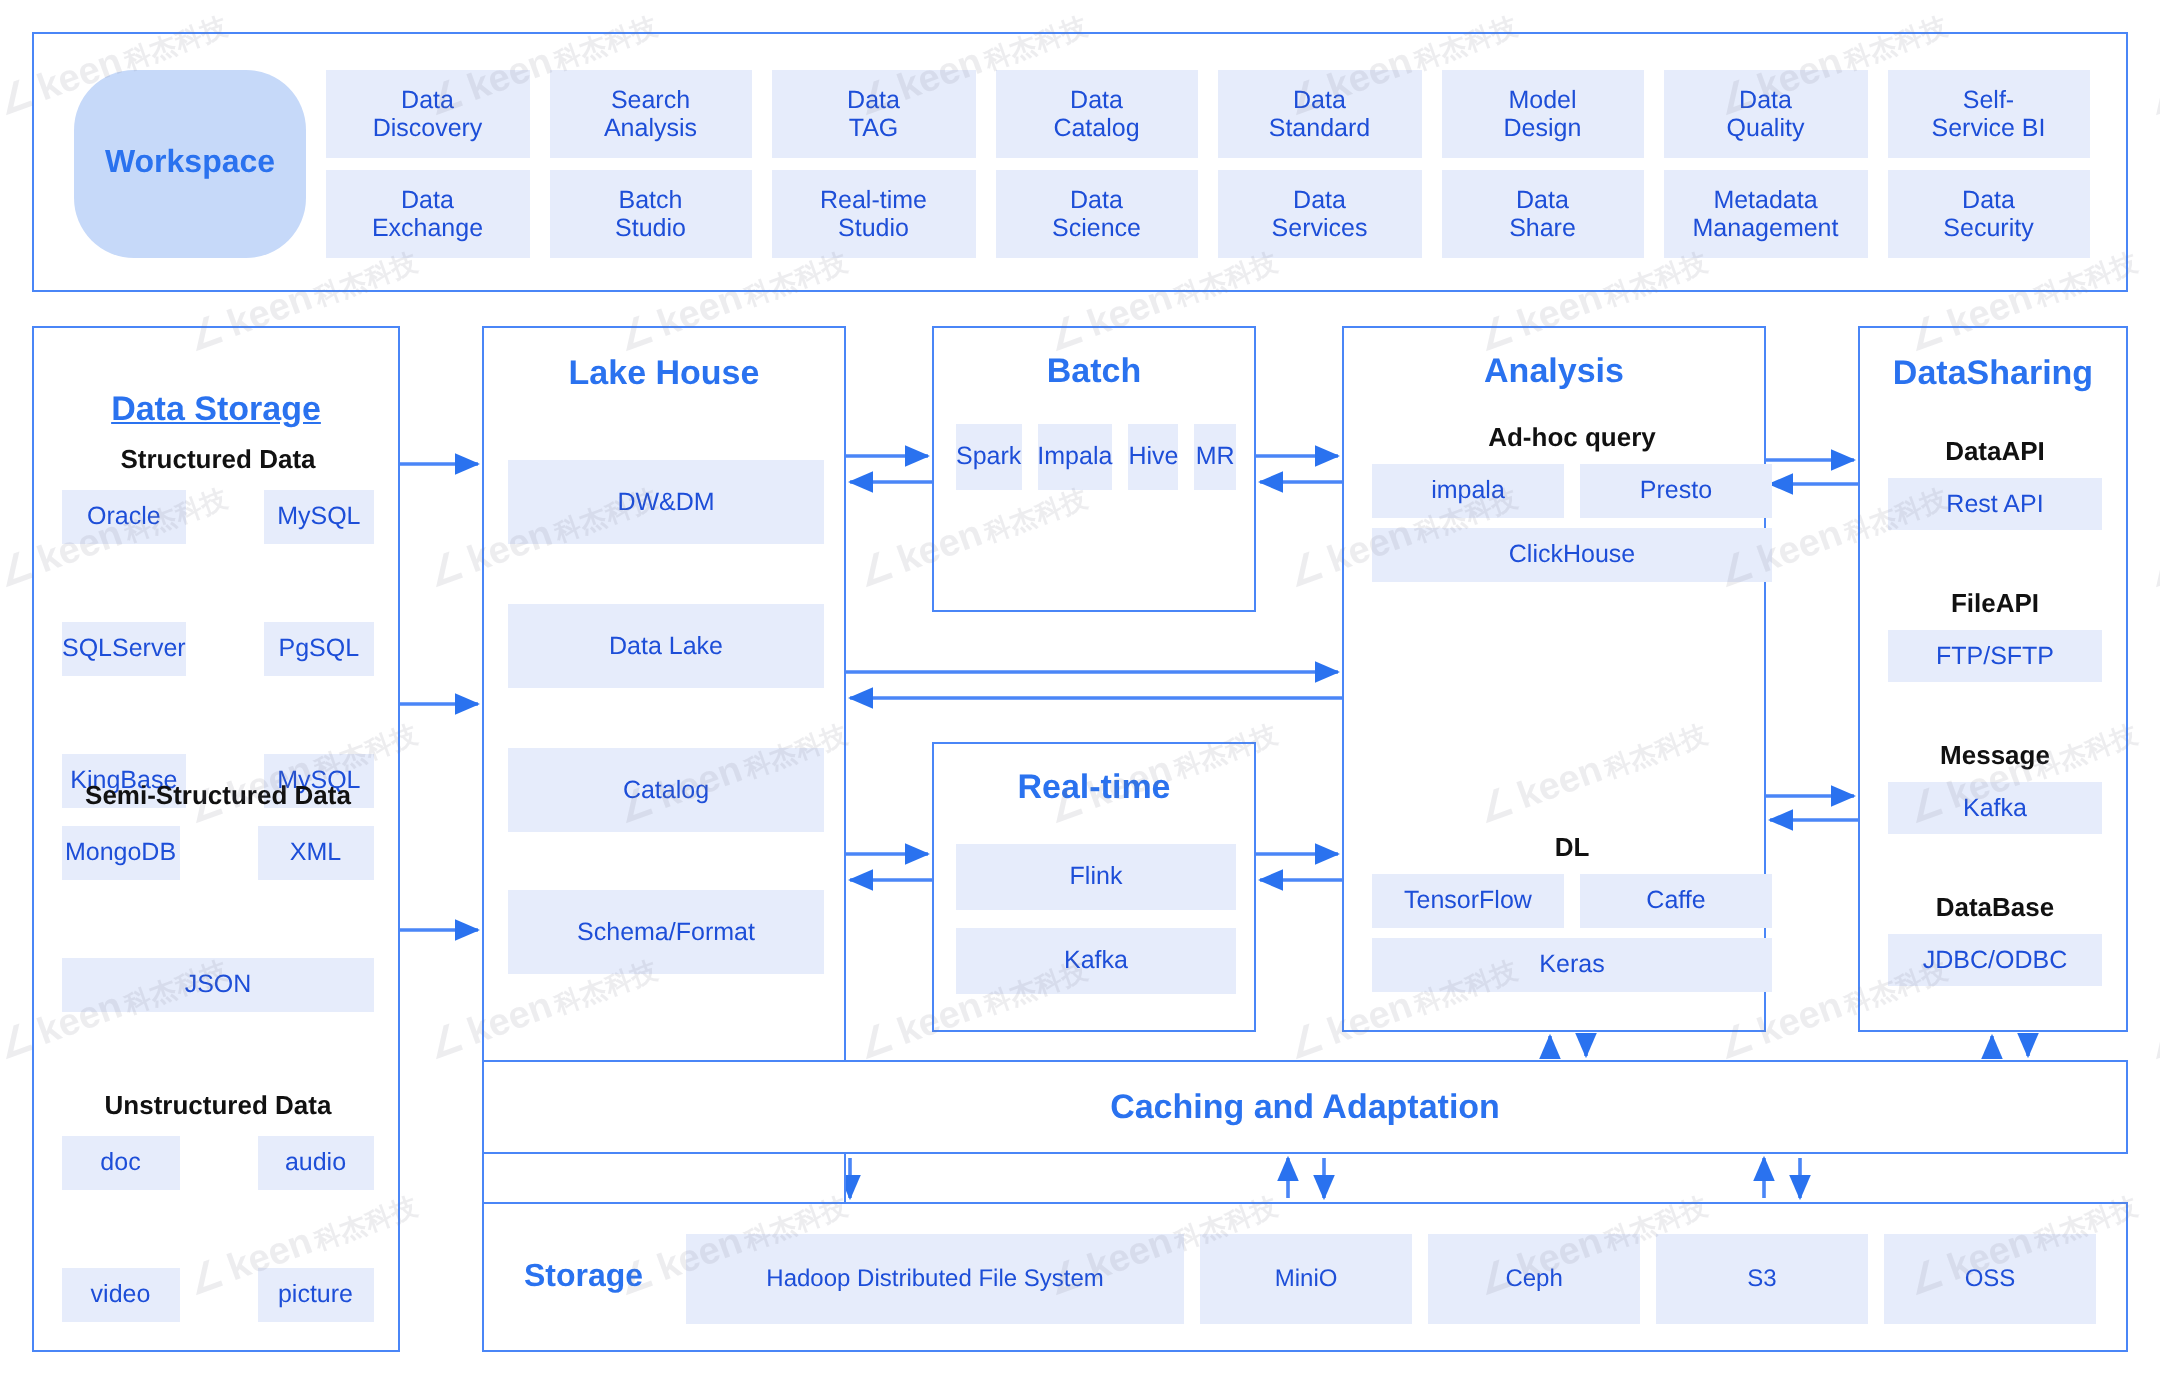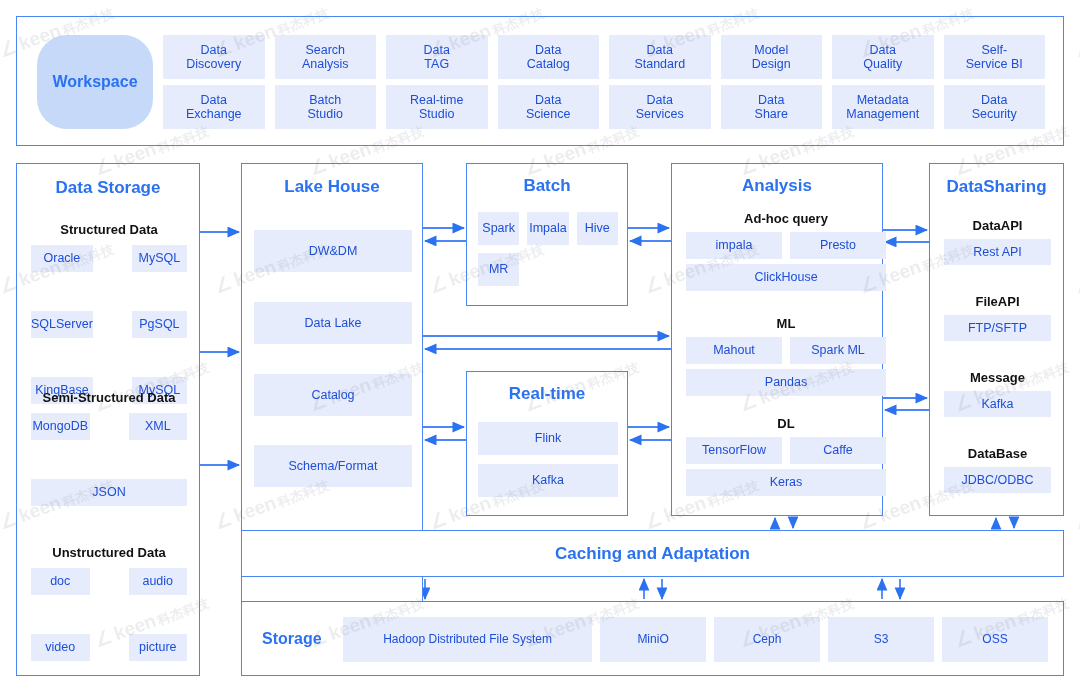--- a/index.html
+++ b/index.html
@@ -98,21 +98,21 @@
     grid-template-rows: 1fr 1fr;
     column-gap: 10px;
     row-gap: 6px;
   }
 
   
   #data-storage {
     left: 16px; top: 163px;
     width: 184px; height: 513px;
   }
-  #data-storage .panel-title { margin-top: 14px; }
+  #data-storage .panel-title { margin-top: 31px; text-decoration: underline; }
   .ds-group { position: absolute; left: 14px; width: 156px; }
   .ds-grid {
     display: grid;
     grid-template-columns: 1fr 1fr;
     column-gap: 8px; row-gap: 5px;
     margin-top: 8px;
     gap: 39px;
   }
   .ds-grid .chip { height: 27px; }
   .chip.full { grid-column: 1 / -1; }
@@ -130,21 +130,21 @@
 
   
   #batch {
     left: 466px; top: 163px;
     width: 162px; height: 143px;
   }
   #batch .panel-title { margin-top: 12px; }
   #batch-grid {
     position: absolute; left: 11px; top: 48px;
     width: 140px;
-    display: grid; grid-template-columns: 1fr 1fr 1fr;
+    display: grid; grid-template-columns: 1fr 1fr 1fr 1fr;
     column-gap: 8px; row-gap: 8px;
   }
   #batch-grid .chip { height: 33px; }
 
   
   #realtime {
     left: 466px; top: 371px;
     width: 162px; height: 145px;
   }
   #realtime .panel-title { margin-top: 12px; }
@@ -317,28 +317,20 @@
 </div>
 
 <div class="panel" id="analysis">
   <div class="panel-title">Analysis</div>
   <div class="an-group" style="top:47px">
     <div class="group-title">Ad-hoc query</div>
     <div class="an-grid" id="an-g0">
         <div class="chip">impala</div>
         <div class="chip">Presto</div>
         <div class="chip full">ClickHouse</div>
-      </div>
-  </div>
-  <div class="an-group" style="top:152px">
-    <div class="group-title">ML</div>
-    <div class="an-grid" id="an-g1">
-        <div class="chip">Mahout</div>
-        <div class="chip">Spark ML</div>
-        <div class="chip full">Pandas</div>
       </div>
   </div>
   <div class="an-group" style="top:252px">
     <div class="group-title">DL</div>
     <div class="an-grid" id="an-g2">
         <div class="chip">TensorFlow</div>
         <div class="chip">Caffe</div>
         <div class="chip full">Keras</div>
       </div>
   </div>

